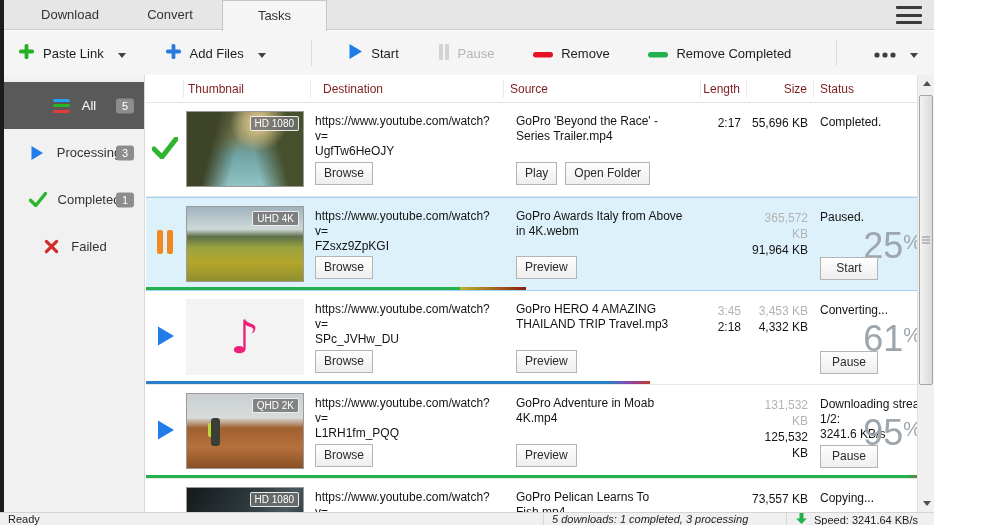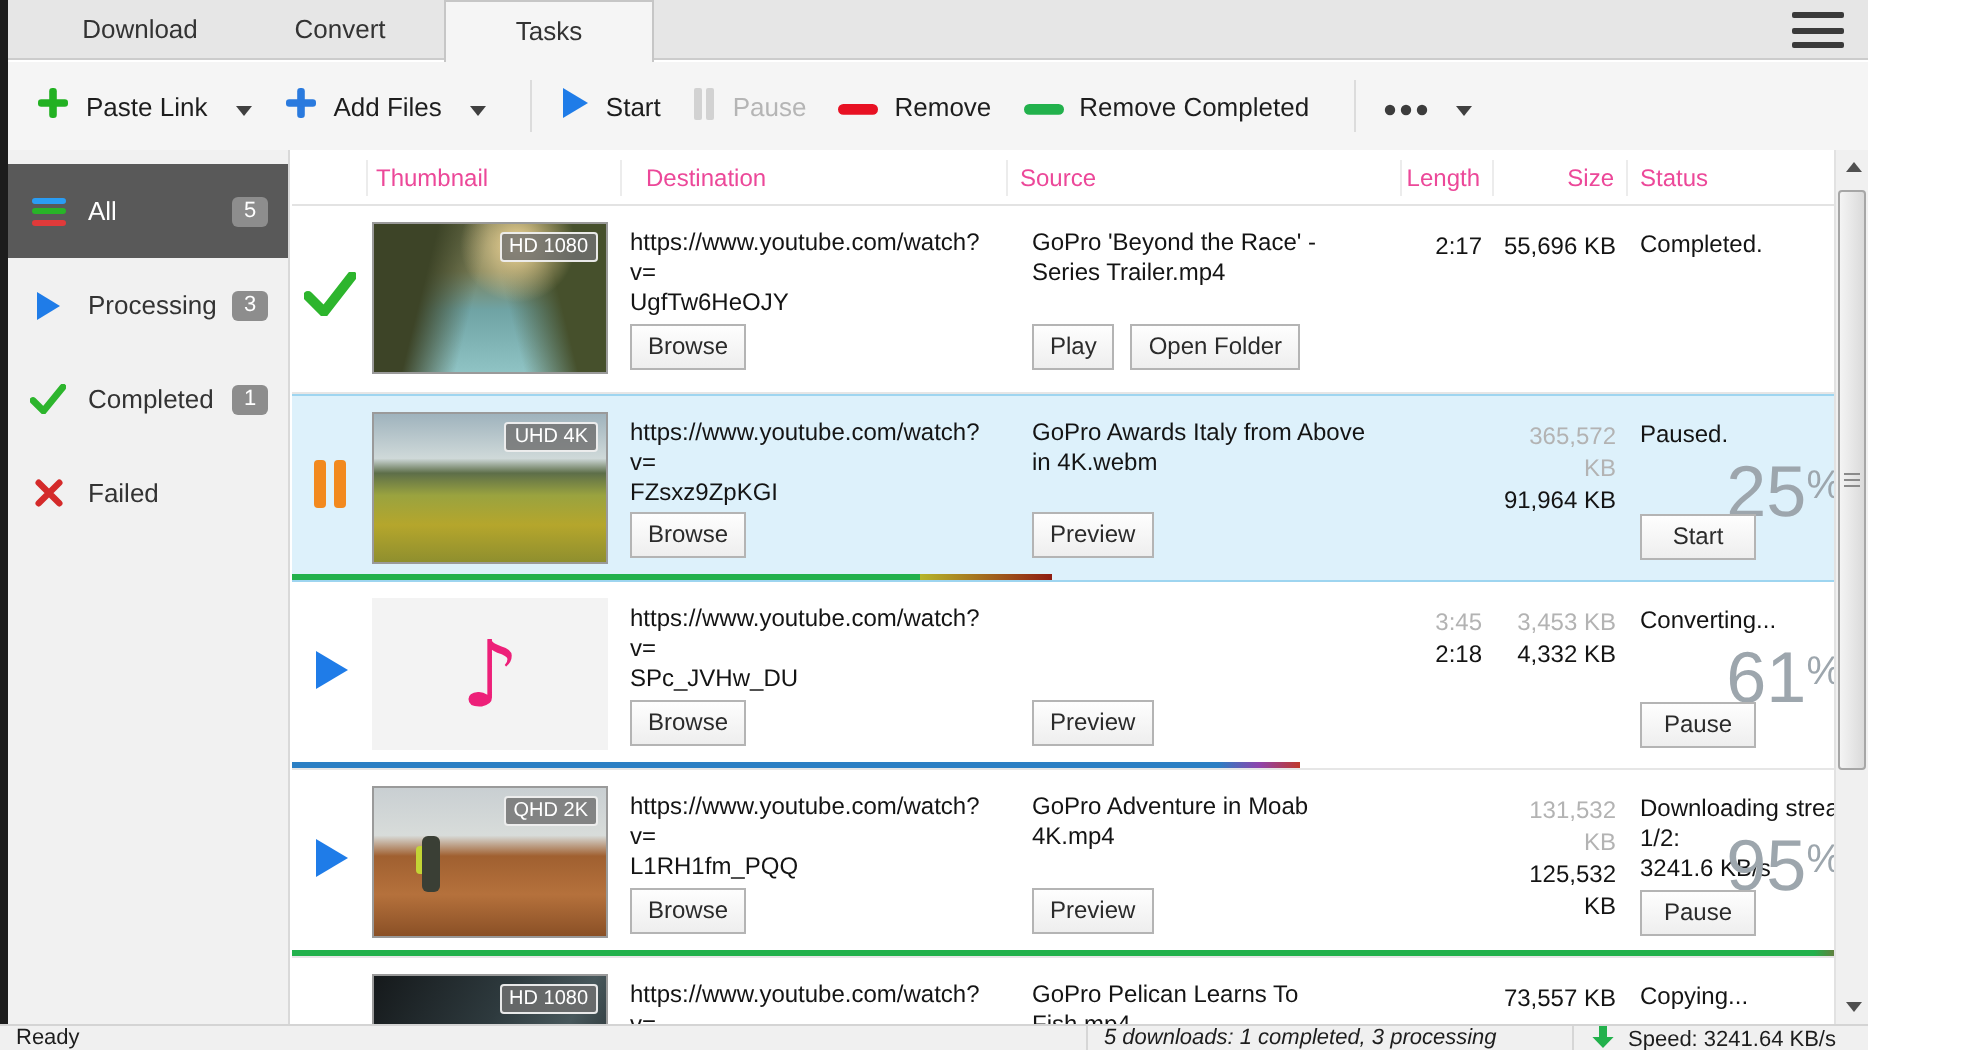--- a/index.html
+++ b/index.html
@@ -11,43 +11,43 @@
   
   .tabbar { position:absolute; left:4px; top:0; right:0; height:30px; background:#e6e6e6; border-bottom:1px solid #cccccc; z-index:10; }
   .tab { position:absolute; top:0; height:30px; line-height:30px; text-align:center; font-size:13px; color:#333; cursor:default; }
   .tab-download { left:16px; width:100px; }
   .tab-convert { left:116px; width:100px; }
   .tab-active { left:218px; width:105px; height:31px; background:#f5f5f5; border:1px solid #c6c6c6; border-bottom:none; z-index:11; }
   .hamburger { position:absolute; right:12px; top:6px; width:26px; height:18px; display:flex; flex-direction:column; justify-content:space-between; cursor:pointer; }
   .hamburger span { display:block; height:3px; background:#3a3a3a; border-radius:1px; }
 
   
-  .toolbar { position:absolute; left:4px; top:31px; right:0; height:44px; background:#f5f5f5; display:flex; align-items:center; padding-left:14px; z-index:5; }
+  .toolbar { position:absolute; left:4px; top:31px; right:0; height:44px; background:#f5f5f5; display:flex; align-items:center; padding-left:14px; z-index:5;justify-content:space-between; }
   .tb-item { display:flex; align-items:center; gap:8px; font-size:13px; color:#1d1d1d; margin-right:16px; cursor:pointer; white-space:nowrap; }
   .tb-item .caret { margin-left:6px; }
   .tb-item.disabled { color:#b5b5b5; }
   .tb-sep { width:1px; height:26px; background:#dcdcdc; margin:0 14px 0 6px; }
 
   
   .main { position:absolute; left:4px; top:75px; right:0; bottom:13px; background:#fff; }
 
   
   .sidebar { position:absolute; left:0; top:0; width:141px; height:100%; background:#f1f1f1; border-right:1px solid #d9d9d9; padding-top:7px; }
-  .side-item { height:47px; display:flex; align-items:center; gap:10px; padding:16px 10px; font-size:13px; color:#333; position:relative; cursor:pointer; }
+  .side-item { height:47px; display:flex; align-items:center; gap:10px; padding:16px 10px; font-size:13px; color:#333; position:relative; cursor:pointer;justify-content:center; }
   .side-item.active { background:#595959; color:#fff; }
   .side-ic { width:20px; display:flex; justify-content:center; align-items:center; }
   .badge { position:absolute; right:10px; top:50%; transform:translateY(-50%); background:#8d8d8d; color:#fff; font-size:11px; line-height:13px; border-radius:3px; padding:1px 5px; min-width:18px; text-align:center; }
   .badge:empty { display:none; }
   .all-bars { display:flex; flex-direction:column; gap:2.5px; }
   .all-bars i { display:block; width:17px; height:3px; border-radius:1.5px; }
 
   
   .table { position:absolute; left:142px; top:0; right:0; height:100%; background:#fff; }
   .grid-cols { display:grid; grid-template-columns:38px 127px 193px 197px 46px 67px 135px 24px; }
-  .thead { height:28px; align-items:center; font-size:12px; color:#ec4899; border-bottom:1px solid #e3e3e3; width:827px; }
+  .thead { height:28px; align-items:center; font-size:12px; color:#7f1d1d; border-bottom:1px solid #e3e3e3; width:827px; }
   .th { height:18px; line-height:18px; border-right:1px solid #ececec; overflow:hidden; white-space:nowrap; }
   .th.pl4 { padding-left:4px; } .th.pl12 { padding-left:12px; } .th.pl6 { padding-left:6px; }
   .th.tr { text-align:right; padding-right:6px; }
 
   .rows { position:absolute; top:28px; left:0; right:17px; bottom:0; overflow:hidden; }
   .row { height:94px; position:relative; border-bottom:1px solid #e6e6e6; background:#fff; width:827px; }
   .row.selected { background:#ddf1fb; border-top:1px solid #9ed5f0; border-bottom:1px solid #9ed5f0; }
   .cell { overflow:visible; }
   .c-state { display:flex; align-items:center; justify-content:center; }
   .c-thumb { padding-top:8px; padding-left:2px; }
@@ -351,20 +351,21 @@
             </div>
           </div>
           <div class="cell c-source">
             <div>
               <div>https://www.youtube.com/watch?v=</div>
               <div>SPc_JVHw_DU</div>
             </div>
             <button class="btn browse-btn">Browse</button>
           </div>
           <div class="cell c-dest">
+            <div>GoPro HERO 4   AMAZING THAILAND TRIP   Travel.mp3</div>
             <div class="btn-row">
               <button class="btn">Preview</button>
 
             </div>
           </div>
           <div class="cell c-len">
             <div class="val-gray">3:45</div>
             <div class="val-black">2:18</div>
           </div>
           <div class="cell c-size">

